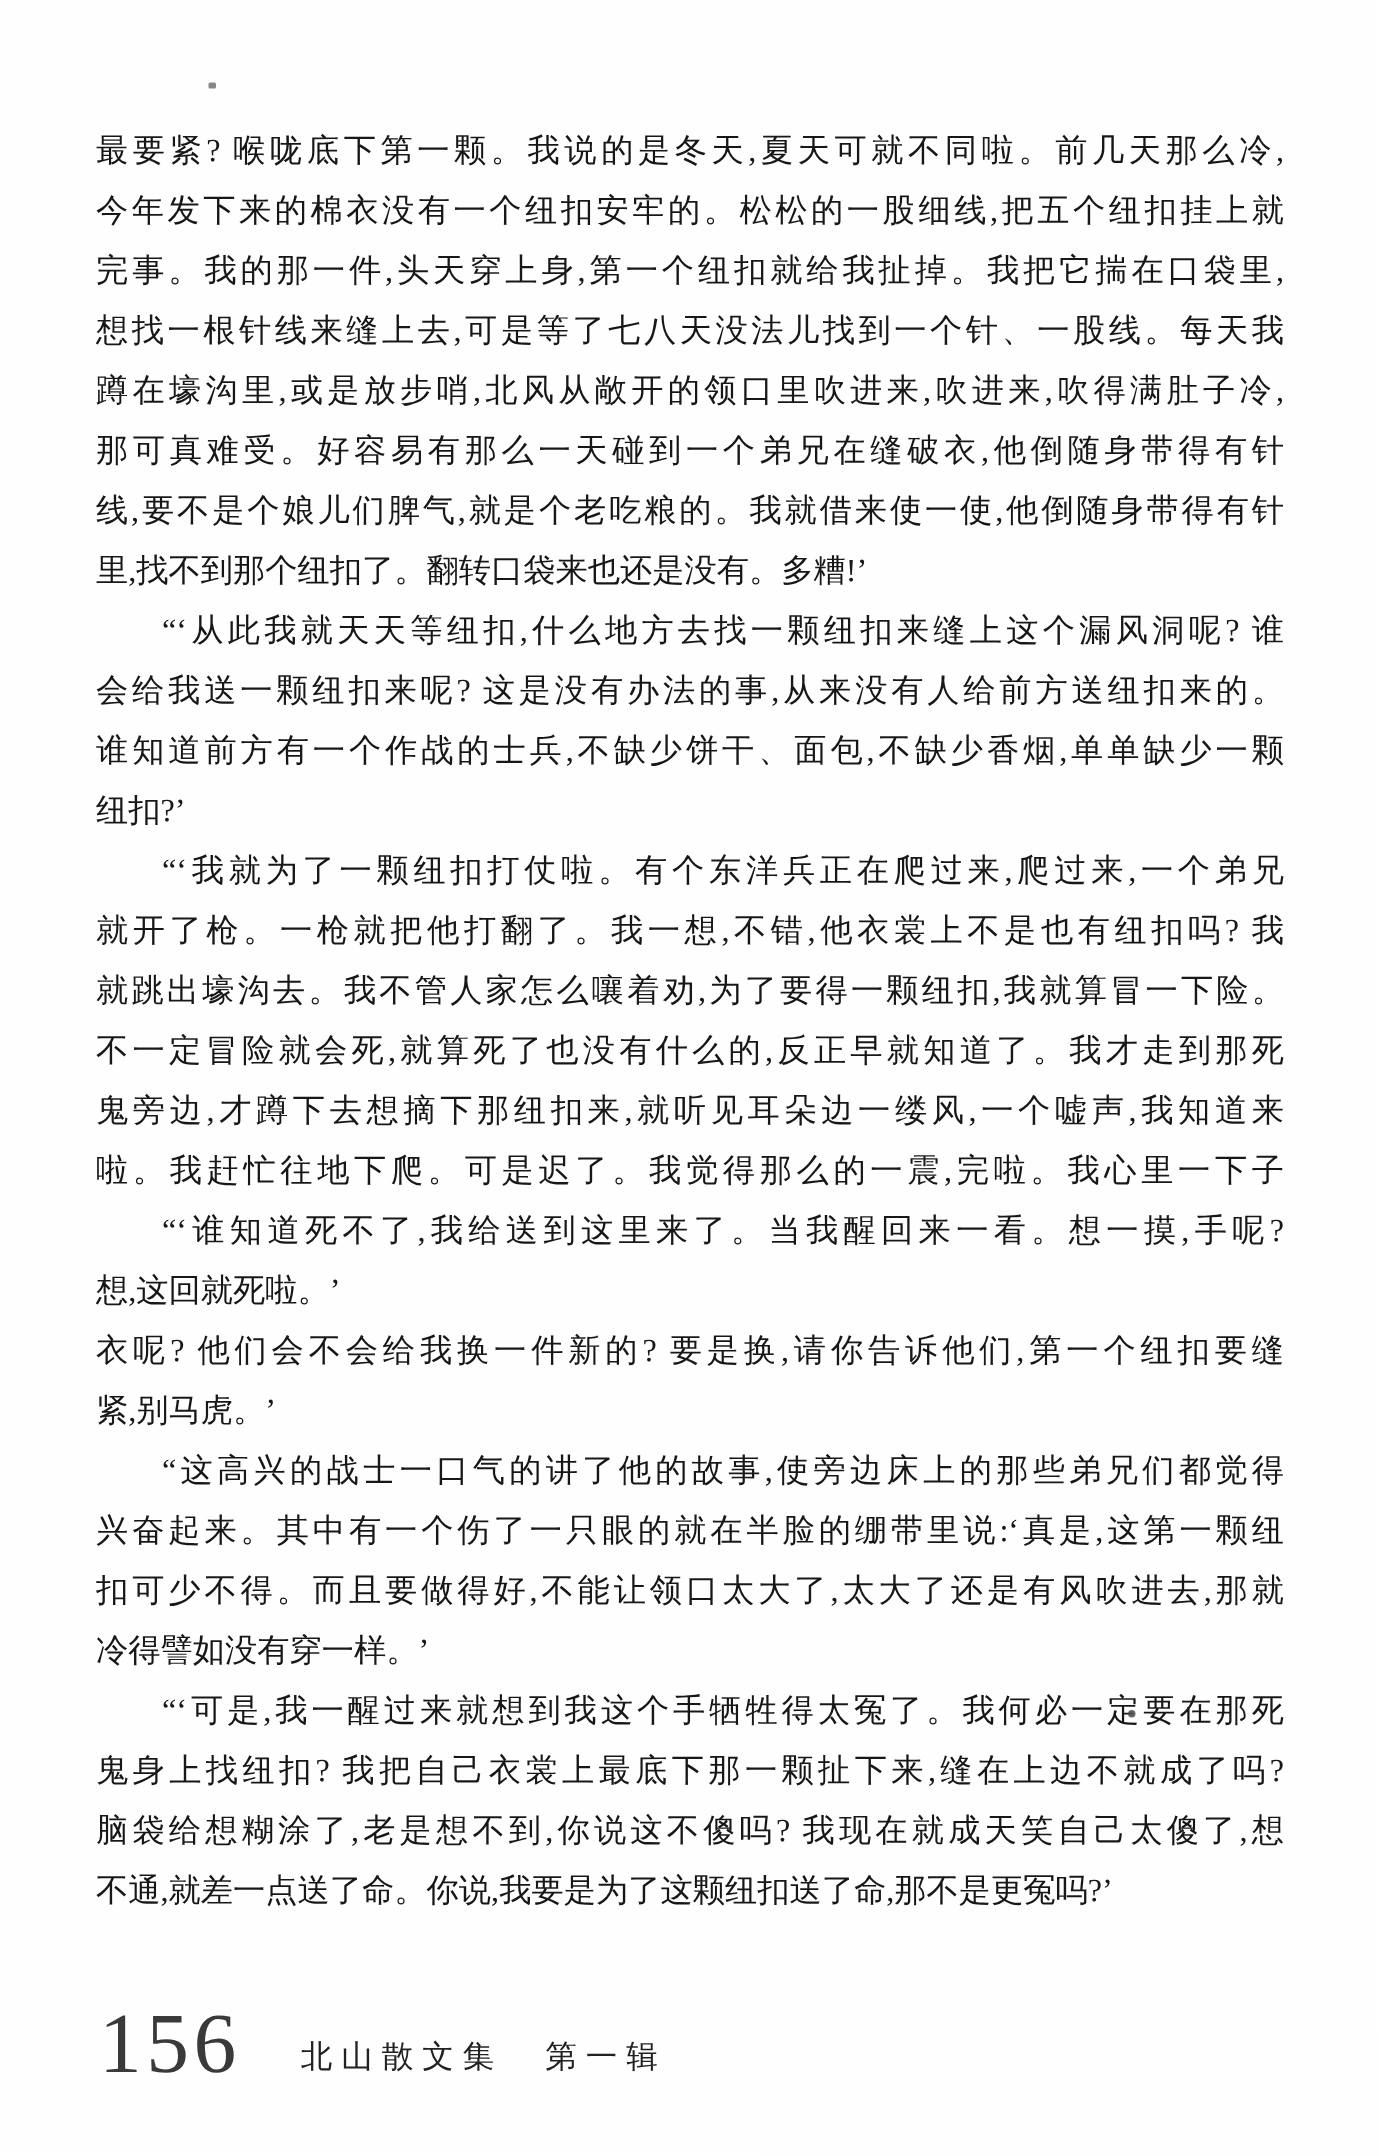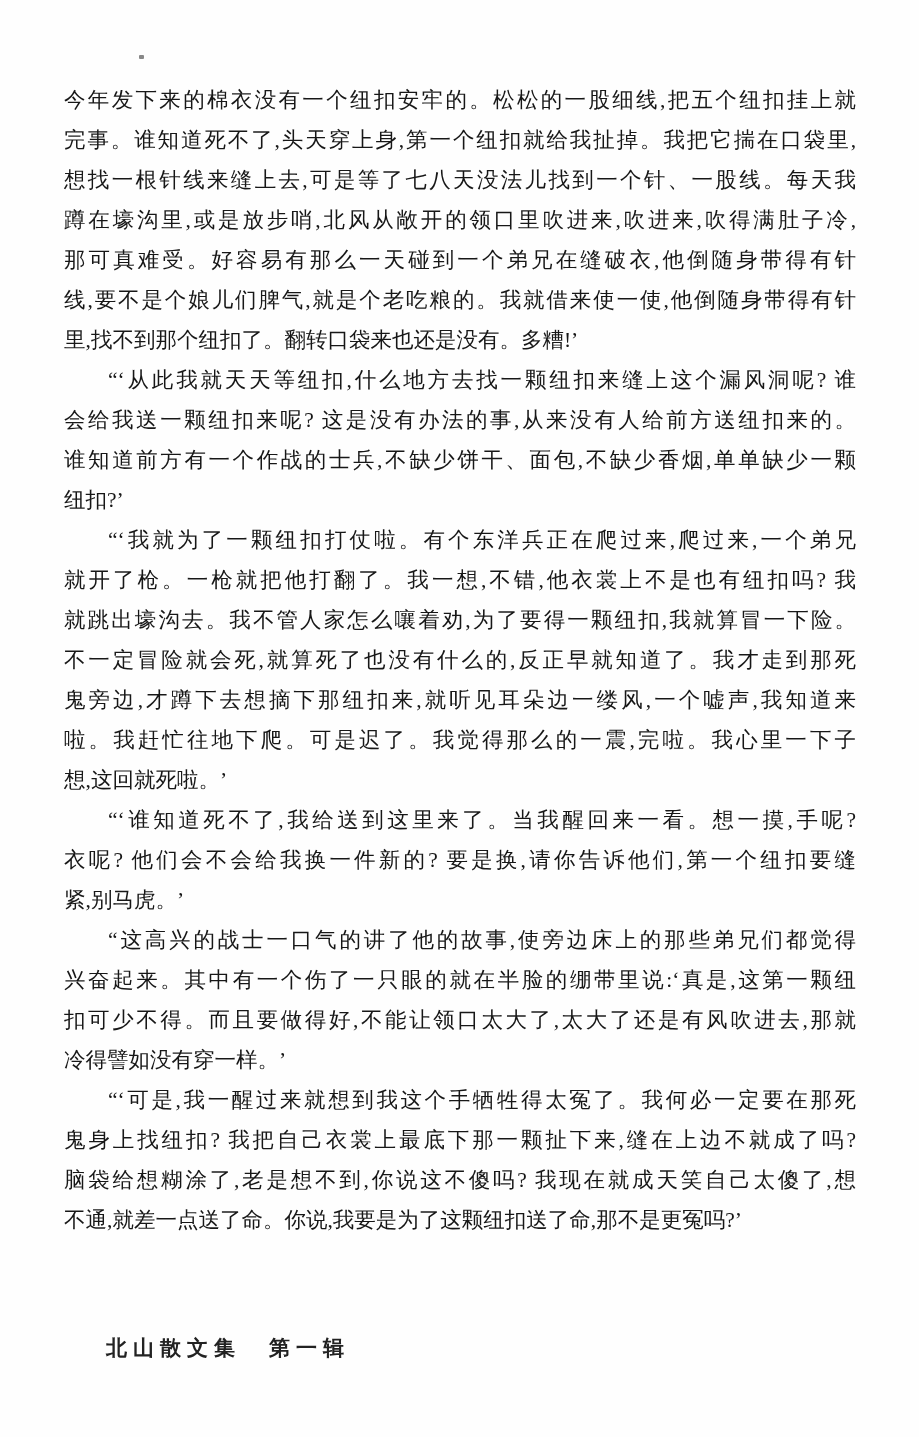--- a/index.html
+++ b/index.html
@@ -53,21 +53,21 @@
     line-height: 58px;
     letter-spacing: 3px;
     color: #3a3a3a;
     font-family: "Liberation Serif", "DejaVu Serif", serif;
   }
   .book-meta {
     display: flex;
     margin-left: 40px;
     margin-bottom: 7px;
     font-size: 21px;
-    font-weight: bold;
+    font-weight: normal;
     letter-spacing: 6px;
     color: #222222;
   }
   .volume {
     margin-left: 28px;
   }
   .speck-top {
     position: absolute;
     left: 139px;
     top: 55px;
@@ -89,53 +89,55 @@
   }
 </style>
 </head>
 <body>
 
 <div class="page">
 
   <span class="speck-top"></span>
 
   <div class="body-text">
+      <div class="line">最要紧? 喉咙底下第一颗。我说的是冬天,夏天可就不同啦。前几天那么冷,</div>
       <div class="line">今年发下来的棉衣没有一个纽扣安牢的。松松的一股细线,把五个纽扣挂上就</div>
-      <div class="line">完事。谁知道死不了,头天穿上身,第一个纽扣就给我扯掉。我把它揣在口袋里,</div>
+      <div class="line">完事。我的那一件,头天穿上身,第一个纽扣就给我扯掉。我把它揣在口袋里,</div>
       <div class="line">想找一根针线来缝上去,可是等了七八天没法儿找到一个针、一股线。每天我</div>
       <div class="line">蹲在壕沟里,或是放步哨,北风从敞开的领口里吹进来,吹进来,吹得满肚子冷,</div>
       <div class="line">那可真难受。好容易有那么一天碰到一个弟兄在缝破衣,他倒随身带得有针</div>
       <div class="line">线,要不是个娘儿们脾气,就是个老吃粮的。我就借来使一使,他倒随身带得有针</div>
       <div class="line para-end">里,找不到那个纽扣了。翻转口袋来也还是没有。多糟!’</div>
       <div class="line indent">“‘从此我就天天等纽扣,什么地方去找一颗纽扣来缝上这个漏风洞呢? 谁</div>
       <div class="line">会给我送一颗纽扣来呢? 这是没有办法的事,从来没有人给前方送纽扣来的。</div>
       <div class="line">谁知道前方有一个作战的士兵,不缺少饼干、面包,不缺少香烟,单单缺少一颗</div>
       <div class="line para-end">纽扣?’</div>
       <div class="line indent">“‘我就为了一颗纽扣打仗啦。有个东洋兵正在爬过来,爬过来,一个弟兄</div>
       <div class="line">就开了枪。一枪就把他打翻了。我一想,不错,他衣裳上不是也有纽扣吗? 我</div>
       <div class="line">就跳出壕沟去。我不管人家怎么嚷着劝,为了要得一颗纽扣,我就算冒一下险。</div>
       <div class="line">不一定冒险就会死,就算死了也没有什么的,反正早就知道了。我才走到那死</div>
       <div class="line">鬼旁边,才蹲下去想摘下那纽扣来,就听见耳朵边一缕风,一个嘘声,我知道来</div>
       <div class="line">啦。我赶忙往地下爬。可是迟了。我觉得那么的一震,完啦。我心里一下子</div>
+      <div class="line indent">“‘谁知道死不了,我给送到这里来了。当我醒回来一看。想一摸,手呢?</div>
       <div class="line para-end">想,这回就死啦。’</div>
-      <div class="line indent">“‘谁知道死不了,我给送到这里来了。当我醒回来一看。想一摸,手呢?</div>
       <div class="line">衣呢? 他们会不会给我换一件新的? 要是换,请你告诉他们,第一个纽扣要缝</div>
       <div class="line para-end">紧,别马虎。’</div>
       <div class="line indent">“这高兴的战士一口气的讲了他的故事,使旁边床上的那些弟兄们都觉得</div>
       <div class="line">兴奋起来。其中有一个伤了一只眼的就在半脸的绷带里说:‘真是,这第一颗纽</div>
       <div class="line">扣可少不得。而且要做得好,不能让领口太大了,太大了还是有风吹进去,那就</div>
       <div class="line para-end">冷得譬如没有穿一样。’</div>
       <div class="line indent">“‘可是,我一醒过来就想到我这个手牺牲得太冤了。我何必一定要在那死</div>
       <div class="line">鬼身上找纽扣? 我把自己衣裳上最底下那一颗扯下来,缝在上边不就成了吗?</div>
       <div class="line">脑袋给想糊涂了,老是想不到,你说这不傻吗? 我现在就成天笑自己太傻了,想</div>
       <div class="line para-end">不通,就差一点送了命。你说,我要是为了这颗纽扣送了命,那不是更冤吗?’</div>
     </div>
 
   <span class="speck-mid"></span>
 
   <div class="footer">
+    <span class="page-number">156</span>
     <span class="book-meta">
       <span>北山散文集</span>
       <span class="volume">第一辑</span>
     </span>
   </div>
 
 </div>
 
 </body></html>

